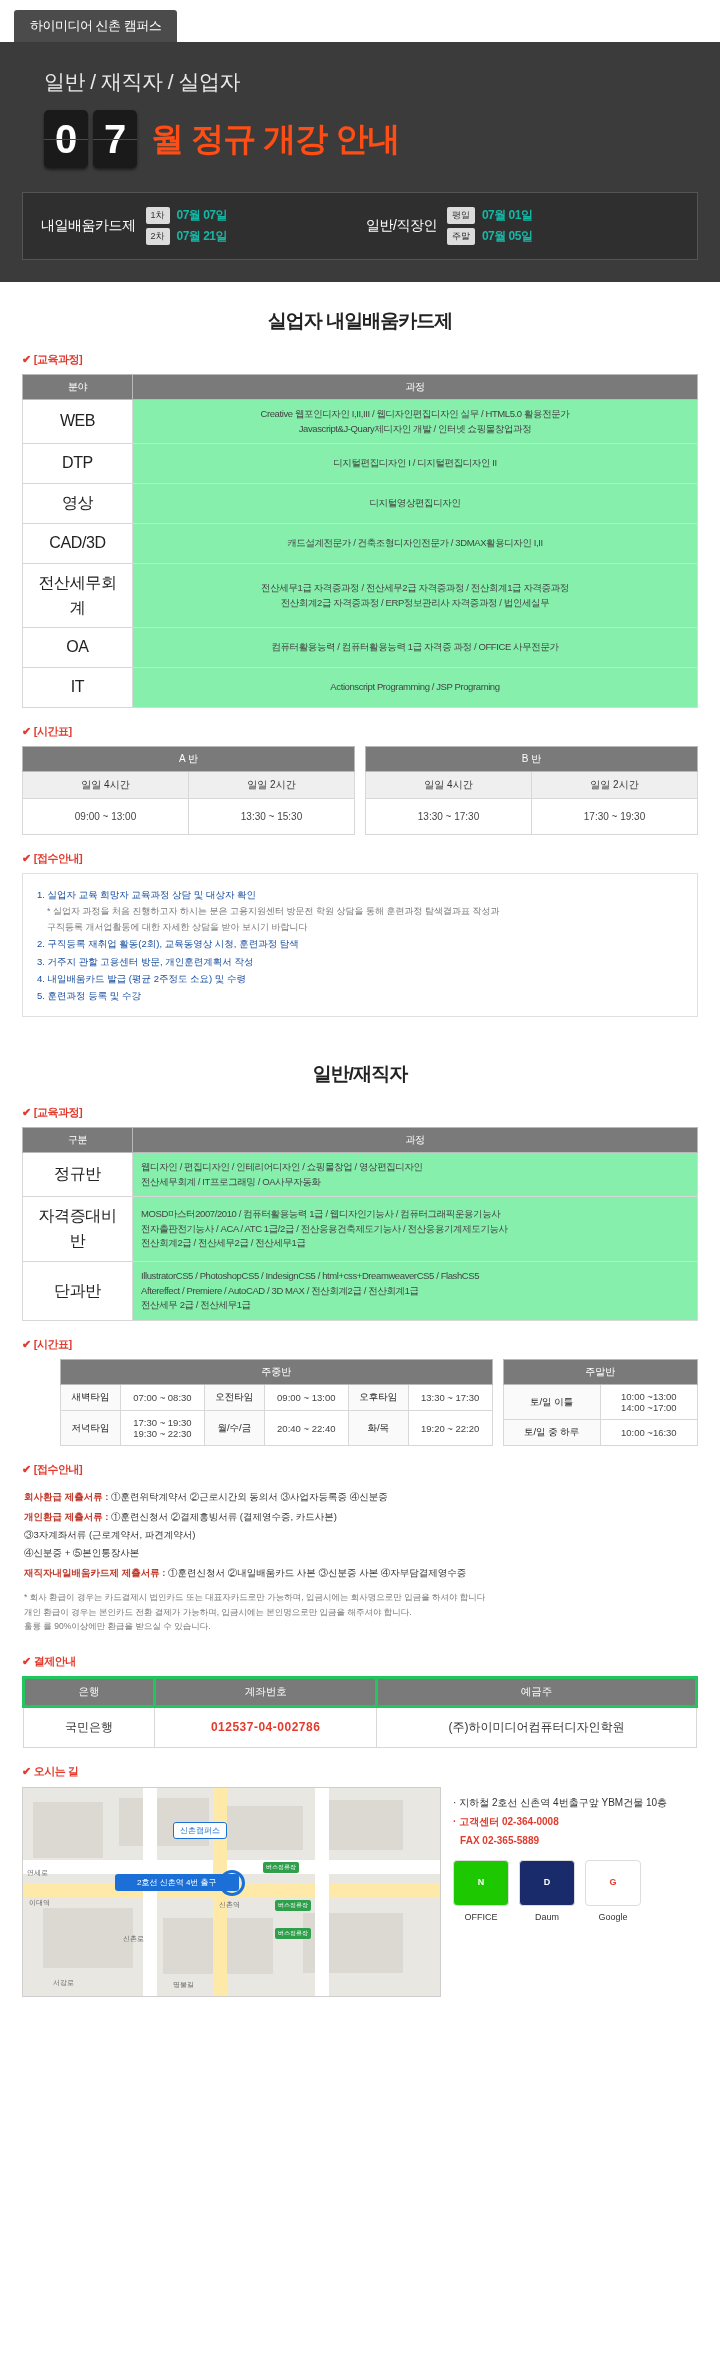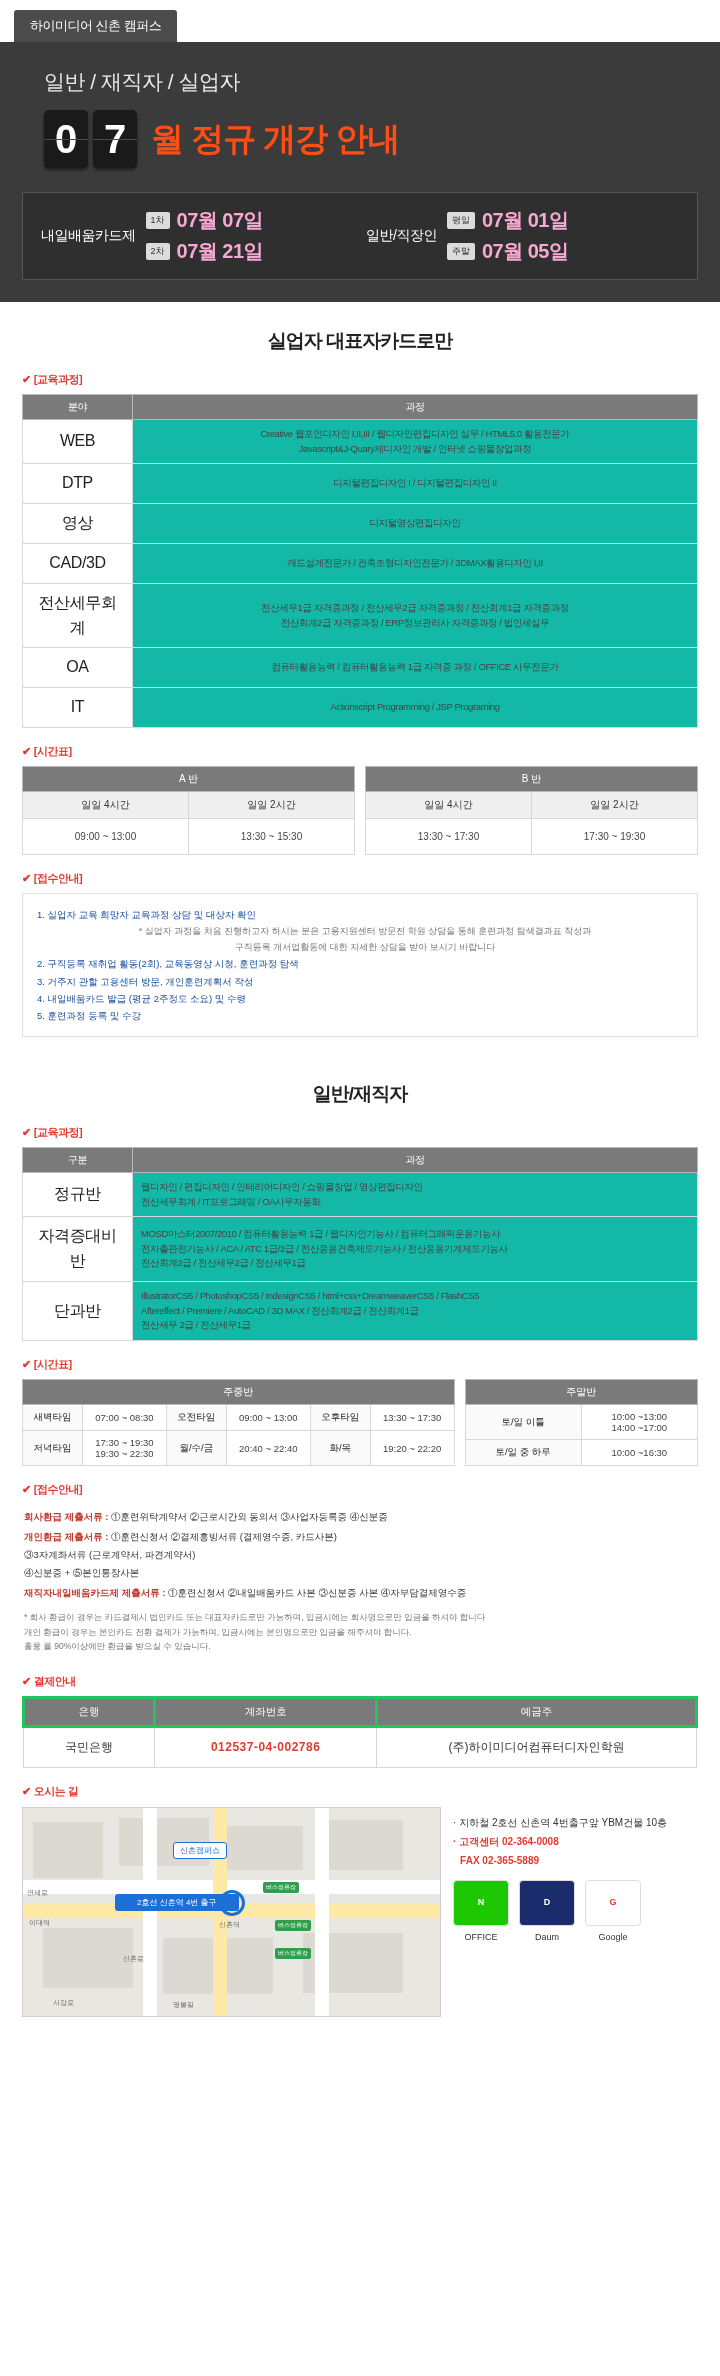--- a/index.html
+++ b/index.html
@@ -76,42 +76,42 @@
   }
   .dates-left, .dates-right { display:flex; align-items:center; gap:10px; flex:1; }
   .dates-label { color:#fff; font-size:14px; letter-spacing:-0.5px; white-space:nowrap;}
   .date-lines { display:flex; flex-direction:column; gap:4px; }
   .date-line { display:flex; align-items:center; gap:7px; }
   .pill {
     background:#dcdcdc; color:#333;
     font-size:9px; border-radius:2px; padding:2px 5px;
     min-width:24px; text-align:center;
   }
-  .date-val { color:#f9a8d4; font-size:20px; font-weight:bold; letter-spacing:-0.5px;}
+  .date-val { color:#14b8a6; font-size:12px; font-weight:bold; letter-spacing:-0.5px;}
   .hero-bottom-pad { height:22px; }
 
   
   .section { padding:0 22px; }
   h2.sec-title {
     text-align:center;
     font-size:19px;
     margin:26px 0 18px 0;
     letter-spacing:-1px;
     color:#222;
   }
   .sublabel {
     color:#e23b2e;
     font-size:11px;
     font-weight:bold;
     margin:16px 0 7px 0;
     letter-spacing:-0.5px;
   }
   .sublabel .chk { color:#e23b2e; margin-right:3px; font-size:11px; }
 
-  table.grid { width:100%; border-collapse:collapse; background:#14b8a6; }
+  table.grid { width:100%; border-collapse:collapse; background:#86efac; }
   table.grid th {
     background:#7a7a7a; color:#fff; font-weight:normal;
     font-size:10px; padding:5px 4px; border:1px solid #b9b9b9;
     letter-spacing:-0.5px;
   }
   table.grid td {
     border:1px solid #d8d8d8;
     padding:7px 8px;
     font-size:9.5px;
     color:#444;
@@ -132,29 +132,29 @@
 
   
   .notice {
     border:1px solid #e0e0e0;
     padding:12px 14px;
     font-size:9.5px;
     line-height:1.8;
     color:#444;
   }
   .notice .item { color:#1a4fa0; }
-  .notice .fine { color:#777; font-size:9px; display:block; padding-left:10px;text-align:center; }
+  .notice .fine { color:#777; font-size:9px; display:block; padding-left:10px; }
 
   
   .wk { width:100%; border-collapse:collapse; }
   .wk th { background:#7a7a7a; color:#fff; font-weight:normal; font-size:10px; padding:5px; border:1px solid #b9b9b9;}
   .wk td { border:1px solid #d8d8d8; padding:6px 6px; font-size:9.5px; color:#444; text-align:center; }
   .wk td.lbl { background:#fafafa; color:#222; }
   .wk-outer { display:flex; gap:10px; align-items:flex-start; }
-  .wk-left { flex: 0 0 64%; }
+  .wk-left { flex: 0 0 64%; margin-left: 38px; }
   .wk-right { flex:1; }
 
   
   .apply2 { font-size:9.5px; line-height:1.9; color:#333; padding:4px 2px; }
   .apply2 .hl { color:#c0392b; font-weight:bold; }
   .apply2 .row { margin-bottom:2px; }
   .apply2 .note { color:#777; font-size:8.5px; line-height:1.7; margin-top:8px; display:block;}
 
   
   .pay { width:100%; border-collapse:collapse; }
@@ -256,21 +256,21 @@
             <span class="pill">주말</span>
             <span class="date-val">07월 05일</span>
           </div>
         </div>
       </div>
     </div>
     <div class="hero-bottom-pad"></div>
   </div>
 
   <div class="section">
-    <h2 class="sec-title">실업자 대표자카드로만</h2>
+    <h2 class="sec-title">실업자 내일배움카드제</h2>
 
     <div class="sublabel">
       <span class="chk">✔</span><span>[교육과정]</span>
     </div>
     <table class="grid">
       <thead>
         <tr>
           <th>분야</th>
           <th>과정</th>
         </tr>

